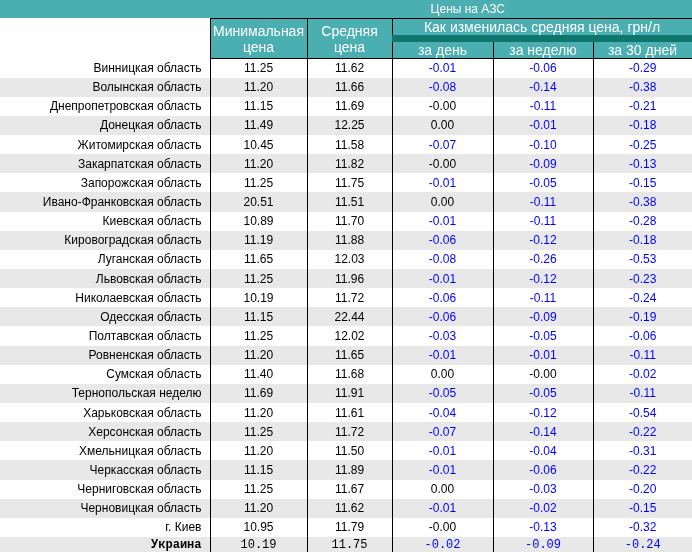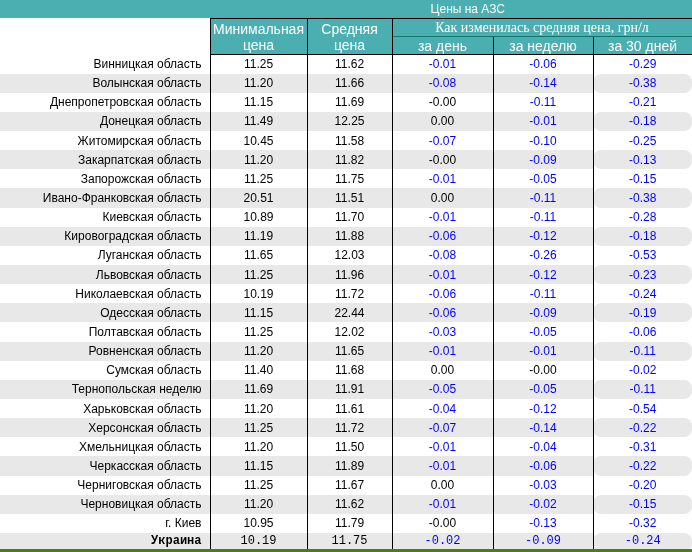--- a/index.html
+++ b/index.html
@@ -52,33 +52,33 @@
     padding: 0;
     border: 1px solid #000;
     vertical-align: middle;
   }
   thead tr { height: 18px; }
   thead th.two-line { line-height: 16px; }
   thead th.blank {
     background: #ffffff;
     border: 0;
   }
-  thead th.group { border-bottom: 1px solid #0f766e; font-family: Liberation Serif, serif; }
+  thead th.group { border-bottom: 7px solid #0f766e; }
   thead th.sub   { border-top: 1px solid #ffffff; }
 
   tbody tr { height: 19.15px; }
   tbody tr:nth-child(even) { background: var(--stripe); }
   tbody td {
     padding: 0;
     border-right: 1px solid #000;
     vertical-align: middle;
     font-size: 12px;
     white-space: nowrap;
   }
-  tbody td:last-child { border-right: 0; border-radius: 8px; }
+  tbody td:last-child { border-right: 0; }
   tbody tr:last-child td { border-bottom: 6px solid #4d7c0f; font-family: Liberation Mono, monospace; }
   td.region { text-align: right; padding-right: 8px; }
   td.num { text-align: center; }
   td.neg { color: var(--neg); }
   tr.total td.region { font-weight: bold; }
 </style>
 </head>
 <body>
 
 <div class="page">

